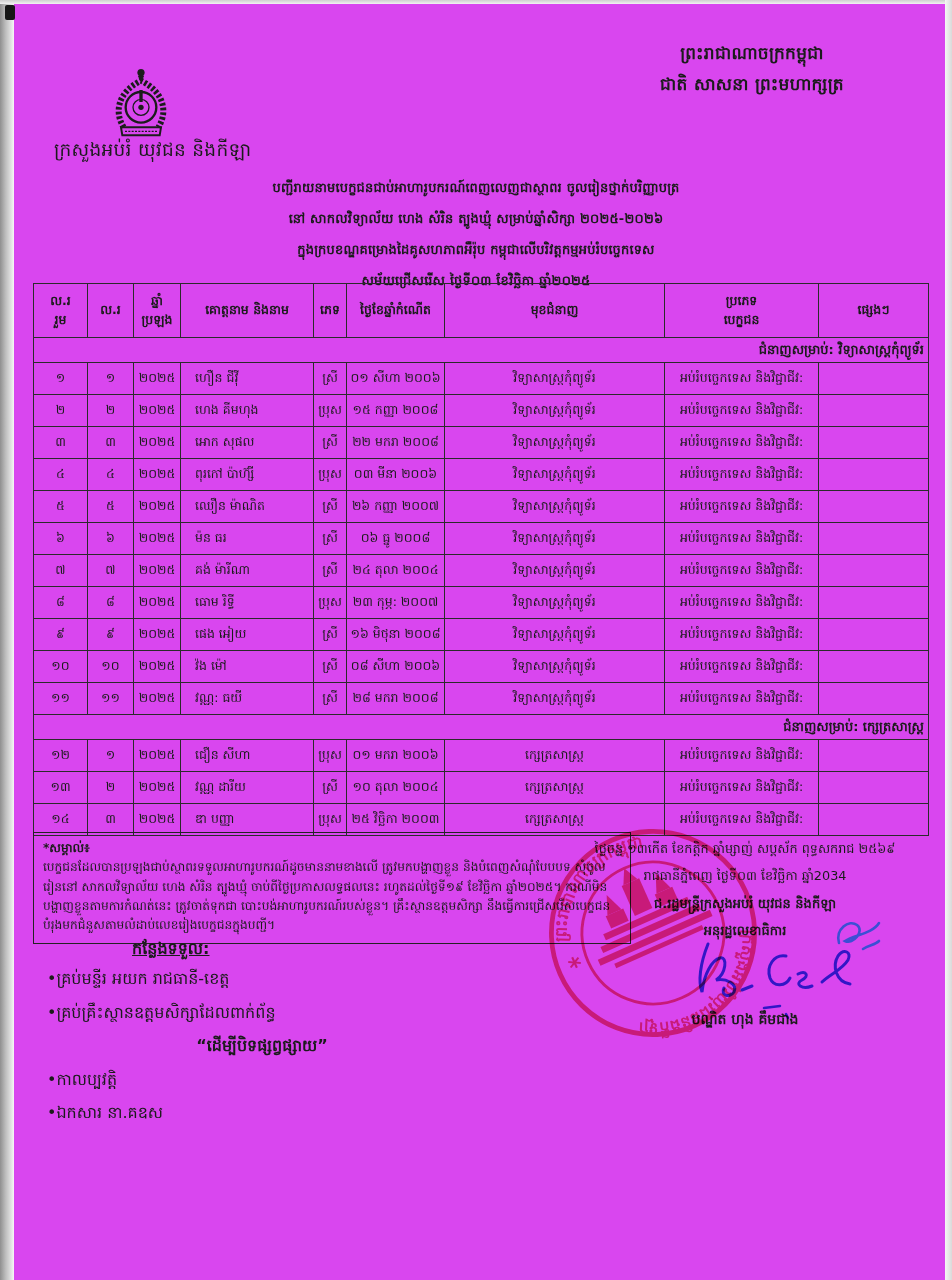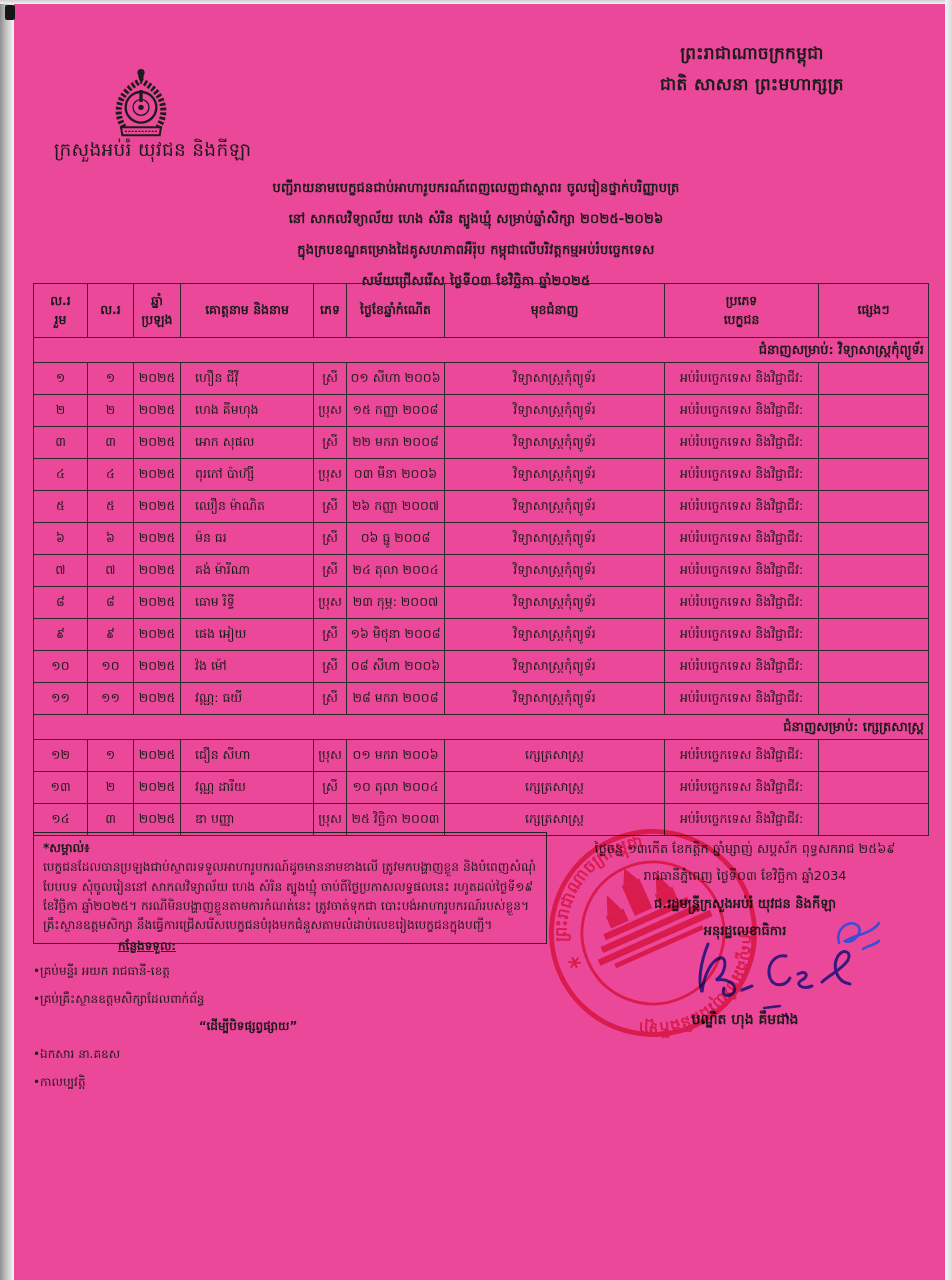--- a/index.html
+++ b/index.html
@@ -1,19 +1,19 @@
 <!DOCTYPE html>
 <html lang="km"><head>
 <meta charset="utf-8">
 <style>
   * { margin:0; padding:0; box-sizing:border-box; }
   html,body { width:952px; height:1280px; background:#e9e9e9; }
   body { font-family:"DejaVu Sans", sans-serif; color:#1b1b1b; }
   .page {
-    position:relative; width:952px; height:1280px; background:#ec4899; overflow:hidden;
+    position:relative; width:952px; height:1280px; background:#d946ef; overflow:hidden;
   }
   
   .left-strip { position:absolute; left:0; top:0; width:14px; height:100%;
     background:linear-gradient(90deg,#8f8f8f 0%,#bdbdbd 40%,#e7e7e7 85%,#f7f7f7 100%); }
   .top-strip { position:absolute; left:0; top:0; width:100%; height:4px; background:linear-gradient(#cfcfcf,#f2f2f2); }
   .right-strip { position:absolute; right:0; top:0; width:7px; height:100%; background:linear-gradient(270deg,#d9d9d9,#f6f6f6); }
   .corner-mark { position:absolute; left:5px; top:5px; width:10px; height:15px; background:#161616; border-radius:2px; }
 
   
   .kingdom-block { position:absolute; top:38px; right:30px; width:340px; text-align:center;
@@ -28,24 +28,24 @@
     font-size:12.5px; table-layout:fixed; }
   table.main th, table.main td { border:1.4px solid #2b2b2b; overflow:hidden; }
   table.main thead th { font-weight:700; text-align:center; height:54px; white-space:pre-line; line-height:1.5; }
   tr.section-row td { font-weight:700; height:25px; text-align:right; padding:1px 4px; font-size:13px; }
   tr.data-row td { height:32px; text-align:center; padding:1px 3px; }
   tr.data-row td:nth-child(4) { text-align:left; padding-left:14px; }
   col.c1{width:54px} col.c2{width:46px} col.c3{width:47px} col.c4{width:133px}
   col.c5{width:33px} col.c6{width:98px} col.c7{width:220px} col.c8{width:154px} col.c9{width:110px}
 
   
-  .notes-box { position:absolute; left:33px; top:832px; width:514px; min-height:100px;
+  .notes-box { position:absolute; left:33px; top:832px; width:598px; min-height:100px;
     border:1.6px solid #232323; padding:6px 9px 8px; font-size:12.2px; line-height:1.58; }
   .notes-title { font-weight:700; }
-  .dist-block { position:absolute; left:33px; top:938px; width:430px; font-size:12px; line-height:1.4; }
+  .dist-block { position:absolute; left:47px; top:938px; width:430px; font-size:16px; line-height:1.4; }
   .dist-title { font-weight:700; text-decoration:underline; margin-left:85px; margin-bottom:8px; }
   .dist-item { margin-bottom:11px; }
   .dist-quote { text-align:center; font-weight:700; margin:2px 0 11px 0; }
 
   .sign-block { position:absolute; left:545px; top:836px; width:400px; text-align:center; font-size:12.8px; line-height:2.1; }
   .sign-bold { font-weight:700; font-size:13px; }
   .signer-name { position:absolute; left:595px; top:1010px; width:300px; text-align:center;
     font-weight:700; font-size:14px; }
 
   .stamp { position:absolute; left:538px; top:818px; width:230px; height:230px;
@@ -288,22 +288,22 @@
   <div class="notes-box">
     <span class="notes-title">*សម្គាល់៖</span>
     <div>បេក្ខជនដែលបានប្រឡងជាប់ស្ថាពរទទួលអាហារូបករណ៍ដូចមាននាមខាងលើ ត្រូវមកបង្ហាញខ្លួន និងបំពេញសំណុំបែបបទ សុំចូលរៀននៅ សាកលវិទ្យាល័យ ហេង សំរិន ត្បូងឃ្មុំ ចាប់ពីថ្ងៃប្រកាសលទ្ធផលនេះ រហូតដល់ថ្ងៃទី១៩ ខែវិច្ឆិកា ឆ្នាំ២០២៥។ ករណីមិនបង្ហាញខ្លួនតាមការកំណត់នេះ ត្រូវចាត់ទុកជា បោះបង់អាហារូបករណ៍របស់ខ្លួន។ គ្រឹះស្ថានឧត្តមសិក្សា នឹងធ្វើការជ្រើសរើសបេក្ខជនបំរុងមកជំនួសតាមលំដាប់លេខរៀងបេក្ខជនក្នុងបញ្ជី។</div>
   </div>
 
   <div class="dist-block">
     <div class="dist-title">កន្លែងទទួល:</div>
     <div class="dist-item">•គ្រប់មន្ទីរ អយក រាជធានី-ខេត្ត</div>
     <div class="dist-item">•គ្រប់គ្រឹះស្ថានឧត្តមសិក្សាដែលពាក់ព័ន្ធ</div>
     <div class="dist-quote">“ដើម្បីបិទផ្សព្វផ្សាយ”</div>
+    <div class="dist-item">•កាលប្បវត្តិ</div>
     <div class="dist-item">•ឯកសារ នា.គឧស</div>
-    <div class="dist-item">•កាលប្បវត្តិ</div>
   </div>
 
   <div class="sign-block">
     <div>ថ្ងៃចន្ទ ១៣កើត ខែកត្តិក ឆ្នាំម្សាញ់ សប្តស័ក ពុទ្ធសករាជ ២៥៦៩</div>
     <div>រាជធានីភ្នំពេញ ថ្ងៃទី០៣ ខែវិច្ឆិកា ឆ្នាំ2034</div>
     <div class="sign-bold">ជ.រដ្ឋមន្ត្រីក្រសួងអប់រំ យុវជន និងកីឡា</div>
     <div class="sign-bold">អនុរដ្ឋលេខាធិការ</div>
   </div>
   <div class="signer-name">បណ្ឌិត ហុង គឹមជាង</div>
 

